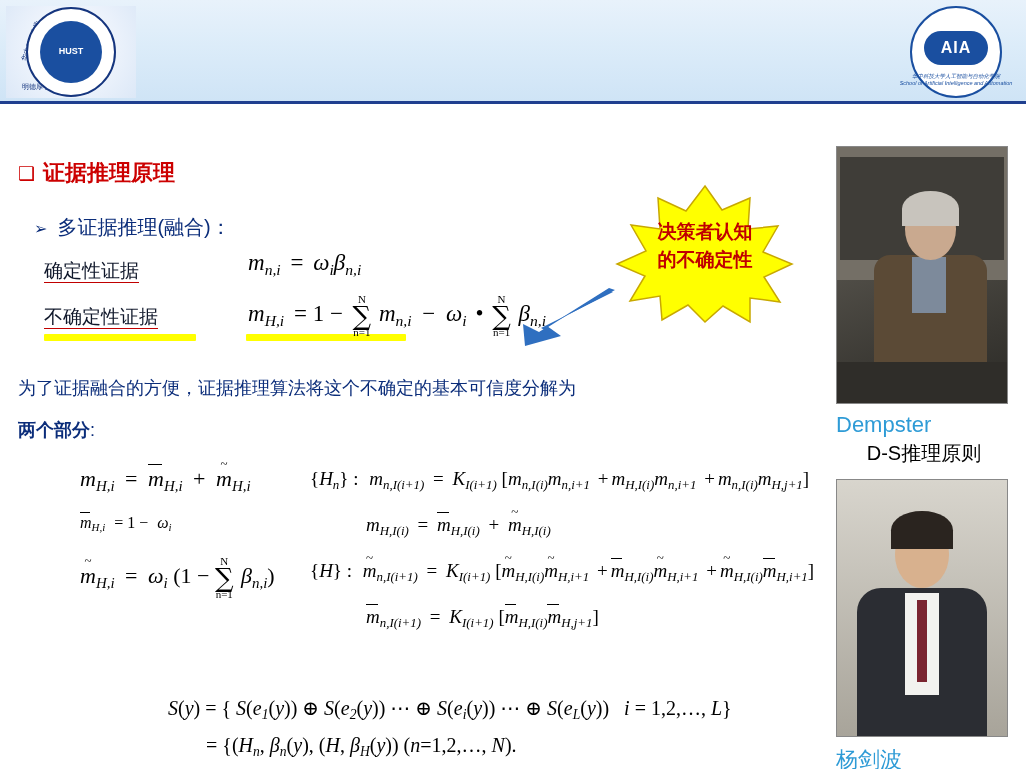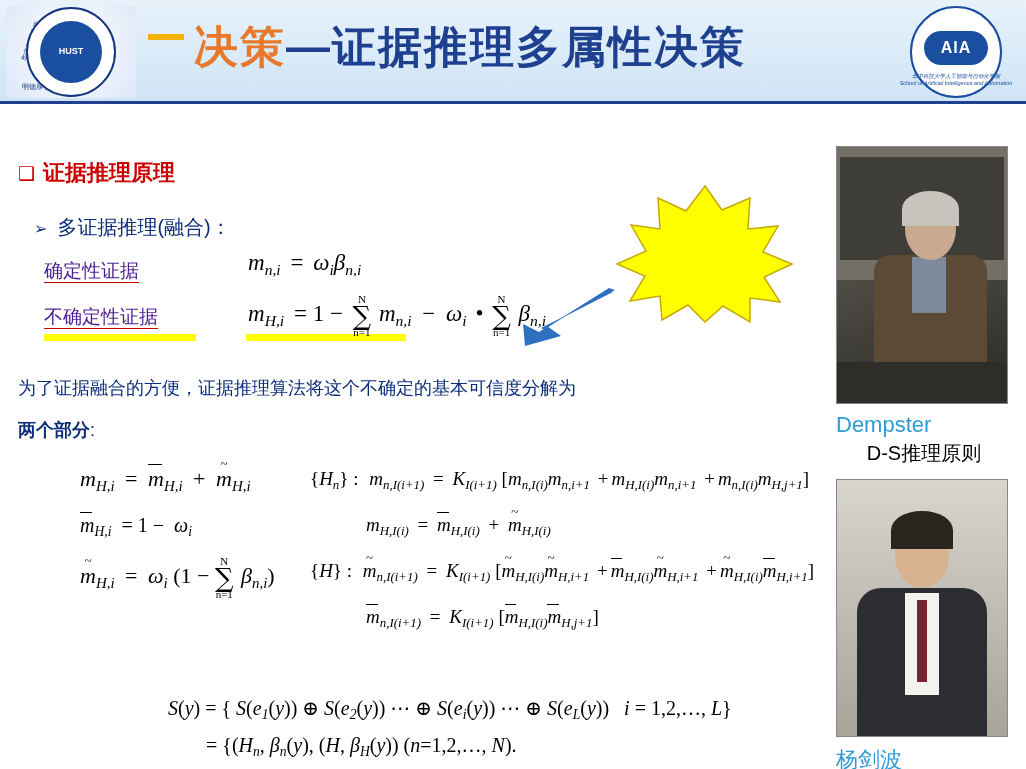--- a/index.html
+++ b/index.html
@@ -79,21 +79,21 @@
     position:absolute;left:18px;top:22px;font-size:22px;font-weight:bold;color:#cc0000;
     white-space:nowrap;
   }
   .bullet1 .sq{font-size:19px;color:#cc0000;margin-right:8px;}
   .bullet2{
     position:absolute;left:34px;top:78px;font-size:20px;font-weight:normal;color:#0b2d7a;
     white-space:nowrap;
   }
   .bullet2 .tri{color:#0b2d7a;margin-right:10px;font-size:16px;}
   .red-item{
-    position:absolute;font-size:19px;color:#4c1d95;white-space:nowrap;
+    position:absolute;font-size:19px;color:#0f172a;white-space:nowrap;
   }
   .red-item .ul{border-bottom:1.6px solid #c00000;padding-bottom:1px;}
   .hl-yellow{
     position:absolute;background:#ffff00;height:7px;border-radius:1px;
   }
   
   .f{position:absolute;font-family:"Liberation Serif","DejaVu Serif",serif;color:#000;}
   .it{font-style:italic;}
   .sub{font-size:0.68em;vertical-align:-0.32em;font-style:italic;}
   .sumwrap{display:inline-block;text-align:center;vertical-align:middle;line-height:1;}
@@ -158,26 +158,20 @@
   <div class="logo-left">
     <div class="arc-text">
       <span style="left:4px;top:30px;transform:rotate(-70deg);">华中科技大学</span>
       <span style="left:16px;top:76px;">明德厚学 求是创新</span>
     </div>
     <div class="ring">
       <div class="inner">HUST</div>
     </div>
   </div>
 
-  <div class="title-bar">
-    <div class="title-underline"></div>
-    <div class="title-text">
-      <span class="accent">决策</span><span>—证据推理多属性决策</span>
-    </div>
-  </div>
 
   <div class="logo-right">
     <div class="ring2"></div>
     <div class="core">AIA</div>
     <div class="sub">
       <span>华中科技大学人工智能与自动化学院</span><br>
       <span>School of Artificial Intelligence and Automation</span>
     </div>
   </div>
 </div>
@@ -216,40 +210,44 @@
     <span class="it">ω</span><span class="sub">i</span>
     <span style="margin:0 3px;">•</span>
     <span class="sumwrap"><span class="top">N</span><span class="sig">∑</span><span class="bot">n=1</span></span>
     <span class="it" style="margin-left:2px;">β</span><span class="sub">n,i</span>
   </div>
 
   <div class="star">
     <svg width="210" height="140" viewBox="0 0 210 140">
       <polygon points="105,2 122,26 150,14 148,45 178,42 163,68 192,80 164,93 180,118 150,114 150,138 123,122 105,138 88,121 62,136 60,112 30,117 45,92 17,80 46,67 31,41 60,45 58,14 86,27" fill="#ffff00" stroke="#c8a800" stroke-width="1.5"></polygon>
     </svg>
+    <div class="txt">
+      <span>决策者认知</span><br>
+      <span>的不确定性</span>
+    </div>
   </div>
 
   <svg class="arrow" viewBox="0 0 120 60">
     <polygon points="118,4 46,40 58,46 34,56 30,40 42,46 112,2" fill="#2f6fc0"></polygon>
     <polygon points="120,2 52,38 66,48 30,58 28,36 44,44 114,0" fill="#2f6fc0"></polygon>
   </svg>
 
   <div class="para" style="left:18px;top:240px;">为了证据融合的方便，证据推理算法将这个不确定的基本可信度分解为</div>
   <div class="para" style="left:18px;top:282px;">
     <b>两个部分</b><span>:</span>
   </div>
 
   <div class="f" style="left:80px;top:330px;font-size:22px;">
     <span class="it">m</span><span class="sub">H,i</span>
     <span style="margin:0 5px;">=</span>
     <span class="ovl"><span class="bar"></span><span class="it">m</span></span><span class="sub">H,i</span>
     <span style="margin:0 5px;">+</span>
     <span class="ovl"><span class="tld">~</span><span class="it">m</span></span><span class="sub">H,i</span>
   </div>
-  <div class="f" style="left:80px;top:378px;font-size:20px;">
+  <div class="f" style="left:80px;top:378px;font-size:16px;">
     <span class="ovl"><span class="bar"></span><span class="it">m</span></span><span class="sub">H,i</span>
     <span style="margin:0 5px;">= 1 −</span>
     <span class="it">ω</span><span class="sub">i</span>
   </div>
   <div class="f" style="left:80px;top:420px;font-size:22px;">
     <span class="ovl"><span class="tld">~</span><span class="it">m</span></span><span class="sub">H,i</span>
     <span style="margin:0 5px;">=</span>
     <span class="it">ω</span><span class="sub">i</span>
     <span>(1 −</span>
     <span class="sumwrap"><span class="top">N</span><span class="sig">∑</span><span class="bot">n=1</span></span>

